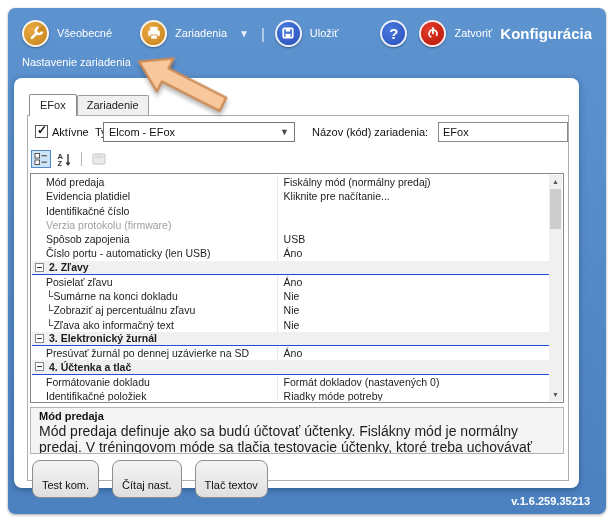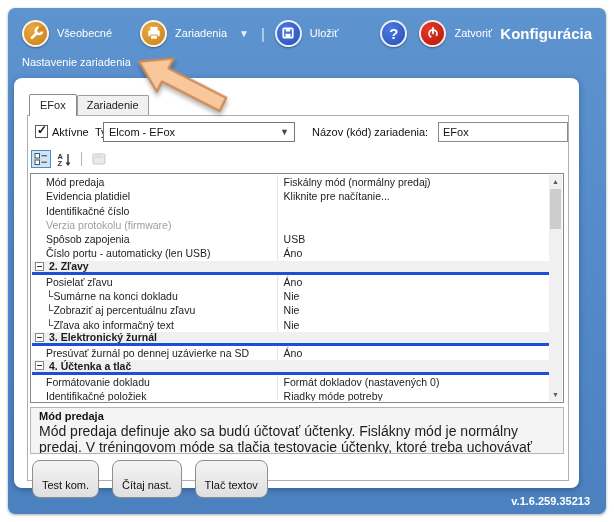--- a/index.html
+++ b/index.html
@@ -48,21 +48,21 @@
   .mbtn.sel{border:1px solid #4f8bc9;background:#cde3f7;}
   .msep{width:1px;height:14px;background:#b5b5b5;margin:0 4px;}
   .mbtn.dis{opacity:.55;cursor:default;}
   
   .grid{position:absolute;left:2px;top:57px;width:534px;height:230px;border:1px solid #828790;background:#fff;}
   .grows{position:absolute;left:1px;top:1px;right:14px;bottom:1px;overflow:hidden;}
   .grow{display:flex;height:14.25px;align-items:center;font-size:10.5px;color:#1c1c1c;cursor:default;}
   .grow .n{width:47.5%;padding-left:14px;border-right:1px solid #e7e7e7;white-space:nowrap;overflow:hidden;height:100%;
     display:flex;align-items:center;}
   .grow .v{flex:1;padding-left:6px;white-space:nowrap;overflow:hidden;}
-  .grow.cat{background:#f0f0f0;font-weight:bold;border-bottom:3px solid #1d4ed8;}
+  .grow.cat{background:#f0f0f0;font-weight:bold;border-bottom:1px solid #1d4ed8;}
   .grow.dis .n{color:#9e9e9e;}
   .minusbox{display:inline-block;width:9px;height:9px;border:1px solid #898989;background:#fff;position:relative;
     margin:0 5px 0 3px;flex:none;}
   .minusbox::after{content:"";position:absolute;left:1px;right:1px;top:3px;height:1px;background:#333;}
   .cat .cname{padding-top:0;}
   
   .sbar{position:absolute;top:1px;right:1px;bottom:1px;width:13px;background:#f0f0f0;}
   .sarr{position:absolute;left:0;width:13px;height:13px;color:#5a5a5a;font-size:7px;display:flex;align-items:center;
     justify-content:center;cursor:pointer;}
   .sarr.up{top:0;}

